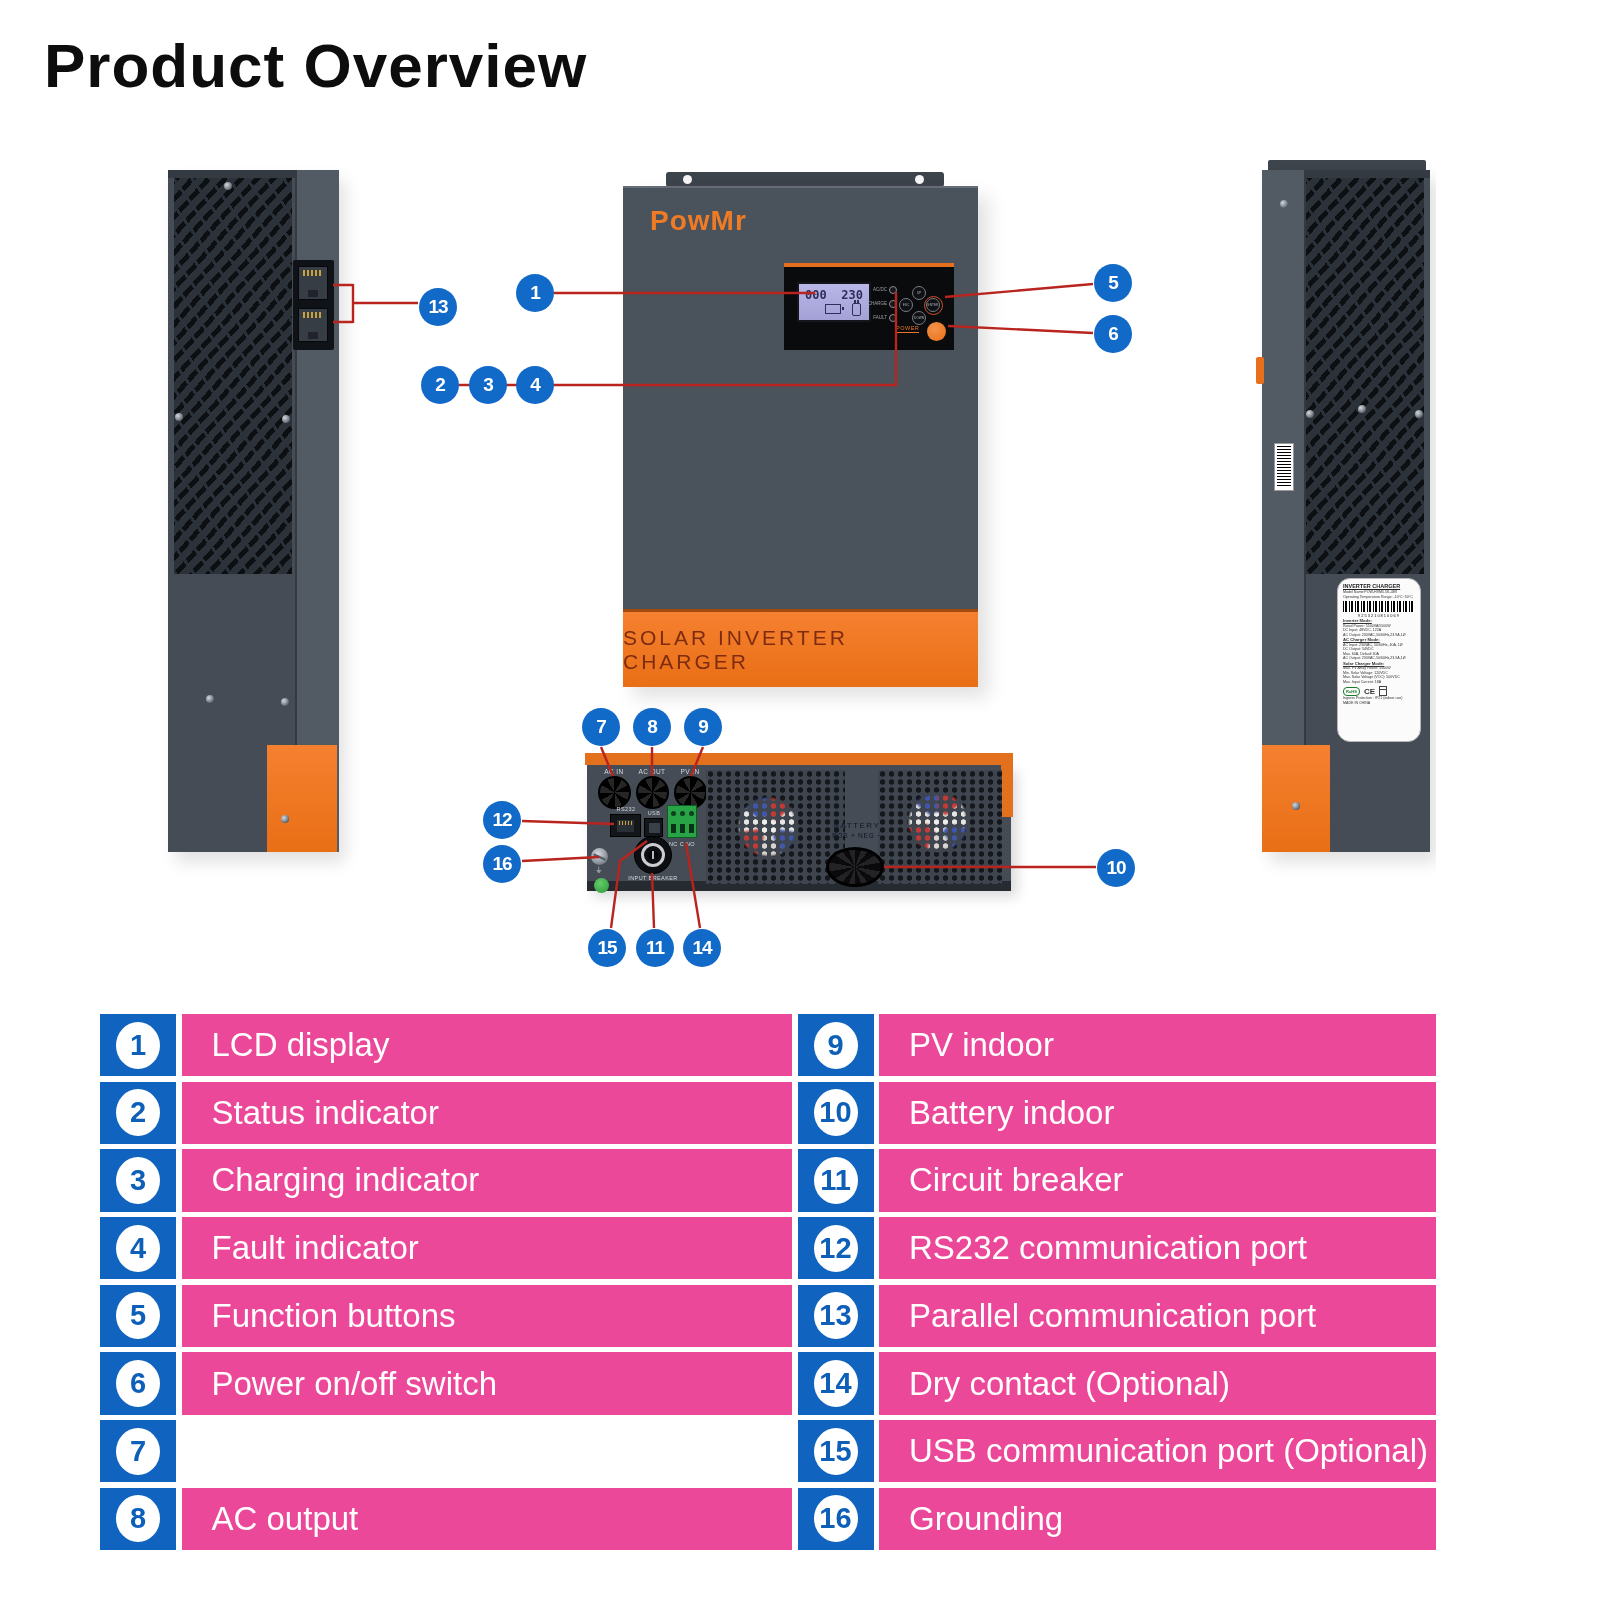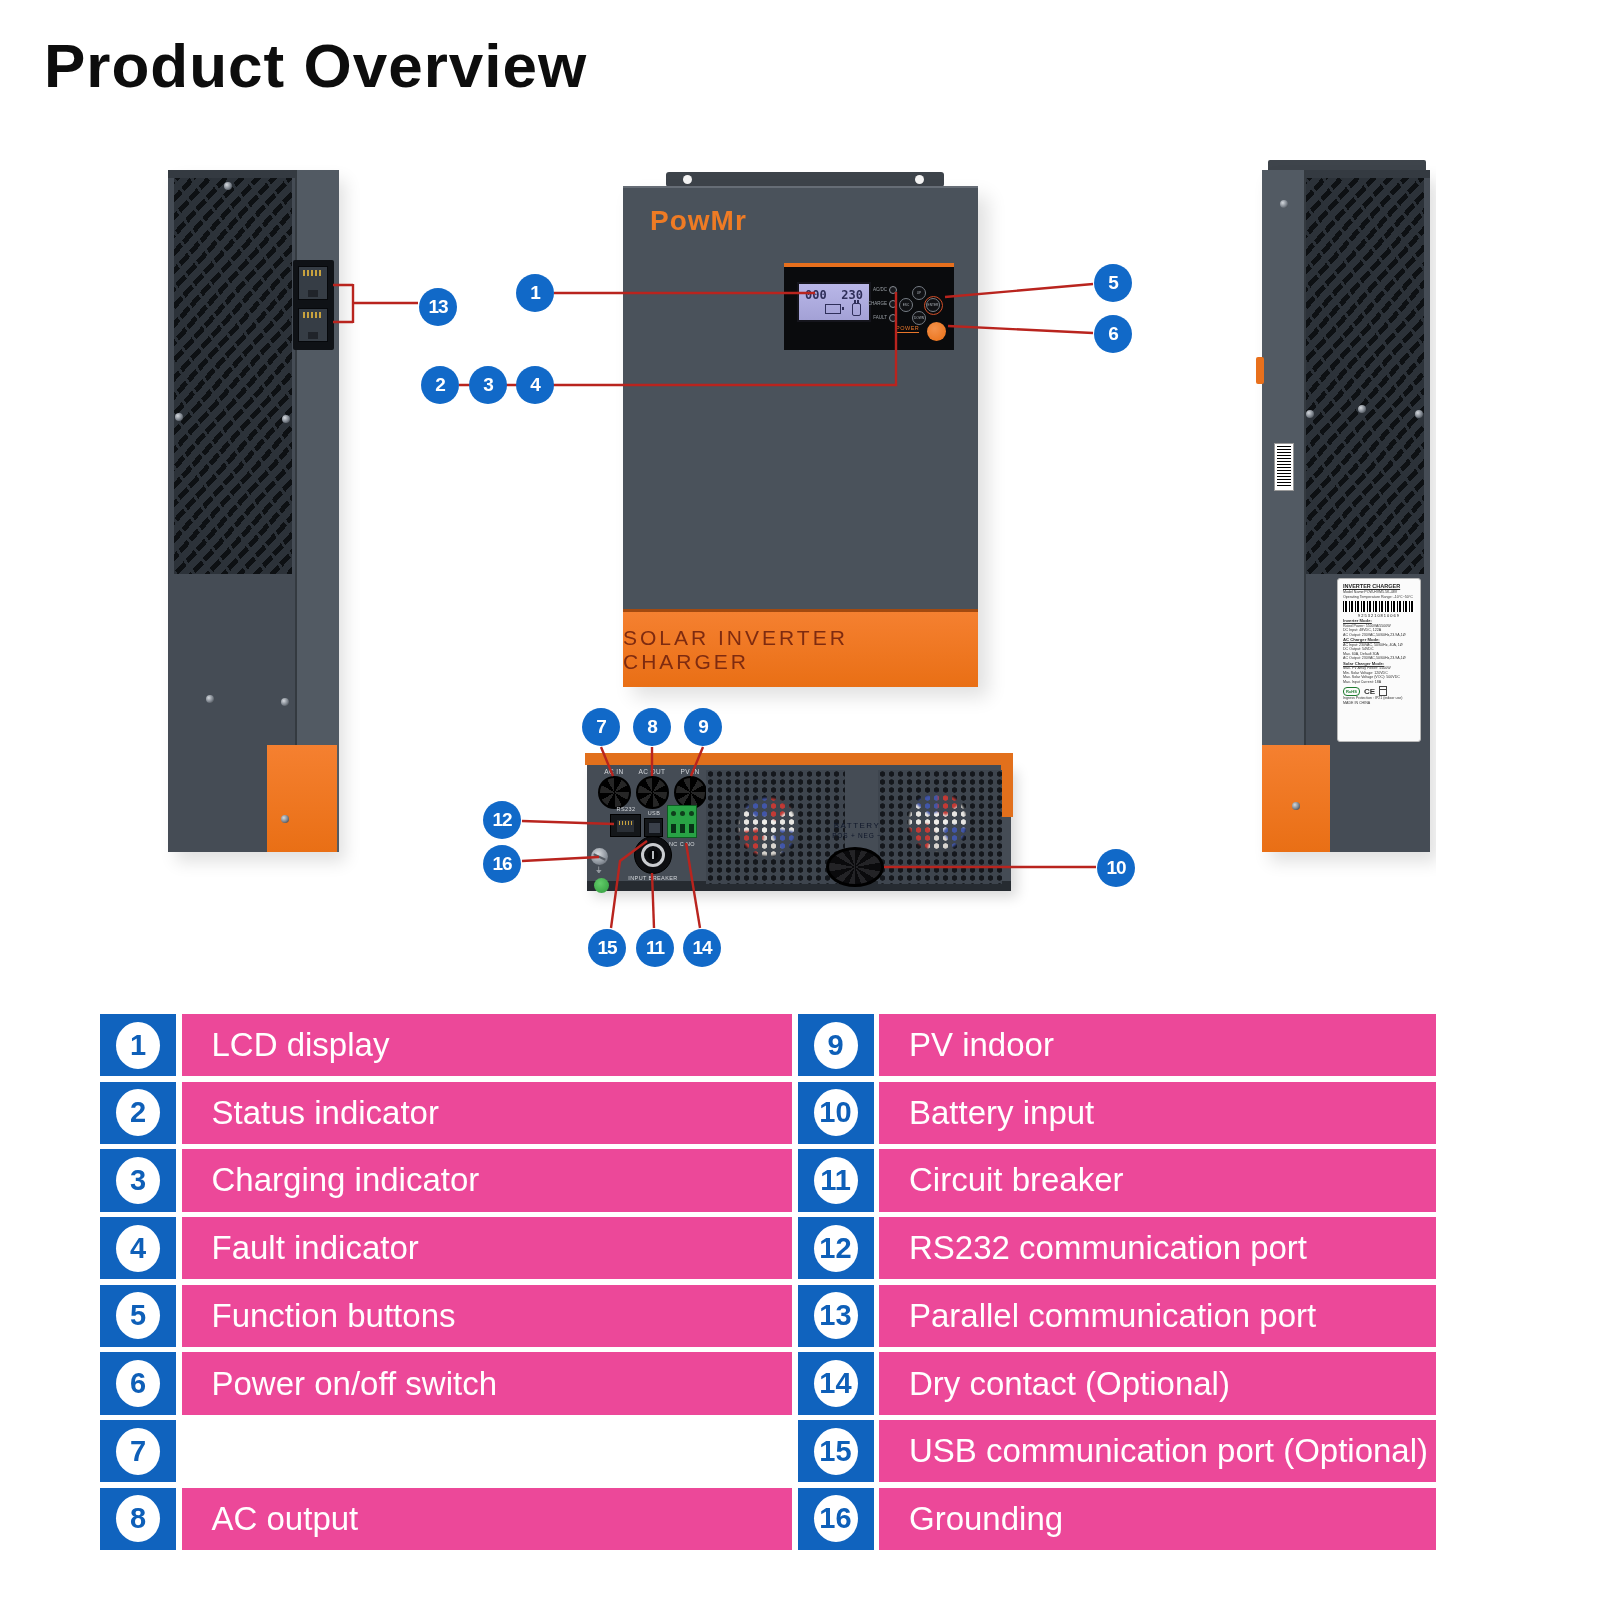--- a/index.html
+++ b/index.html
@@ -18,21 +18,21 @@
   .sideview{position:absolute;width:169px;height:682px;background:#454c55;box-shadow:8px 10px 16px rgba(0,0,0,.12);}
   .frontcol{position:absolute;top:0;width:42px;height:682px;background:#525a63;}
   .orangeblk{position:absolute;width:70px;height:107px;background:linear-gradient(#f58030,#e96f15);}
   
   .rjmod{position:absolute;background:#0f1216;border-radius:2px;}
   .rjport{position:absolute;width:30px;height:34px;background:#363d45;border:1px solid #06080b;box-sizing:border-box;}
   .rjpins{position:absolute;left:4px;top:3px;right:4px;height:6px;
           background:repeating-linear-gradient(90deg,#c8a23e 0 2px, #363d45 2px 4px);}
   .rjtab{position:absolute;left:9px;bottom:2px;width:10px;height:7px;background:#20242a;}
   
-  .speclabel{position:absolute;background:#fbfbfb;border:1px solid #b7b7b7;border-radius:3px;
+  .speclabel{position:absolute;background:#fbfbfb;border:1px solid #b7b7b7;border-radius:13px;
              padding:4px 5px;box-sizing:border-box;color:#222;}
   .speclabel .ttl{font-size:5.5px;font-weight:bold;text-decoration:underline;margin-bottom:1px;}
   .specline{font-size:3.6px;line-height:4.5px;color:#333;}
   .specline.hdr{font-weight:bold;text-decoration:underline;font-size:4.2px;margin-top:1px;}
   .bcode{height:11px;margin:2px 0 1px 0;
          background:repeating-linear-gradient(90deg,#000 0 1px,#fff 1px 2px,#000 2px 4px,#fff 4px 6px);}
   .bcnum{font-size:4px;letter-spacing:1px;text-align:center;color:#111;}
   .marksrow{display:flex;align-items:center;gap:4px;margin-top:2px;}
   .rohs{font-size:4px;font-weight:bold;color:#1c7a2d;border:1px solid #1c7a2d;border-radius:4px;padding:1px 2px;}
   .cemark{font-size:8px;font-weight:bold;color:#333;}
@@ -384,21 +384,21 @@
       <div class="trow">
           <div class="tbadge">
             <span>9</span>
           </div>
           <div class="tcell">PV indoor</div>
         </div>
       <div class="trow">
           <div class="tbadge">
             <span>10</span>
           </div>
-          <div class="tcell">Battery input</div>
+          <div class="tcell">Battery indoor</div>
         </div>
       <div class="trow">
           <div class="tbadge">
             <span>11</span>
           </div>
           <div class="tcell">Circuit breaker</div>
         </div>
       <div class="trow">
           <div class="tbadge">
             <span>12</span>

